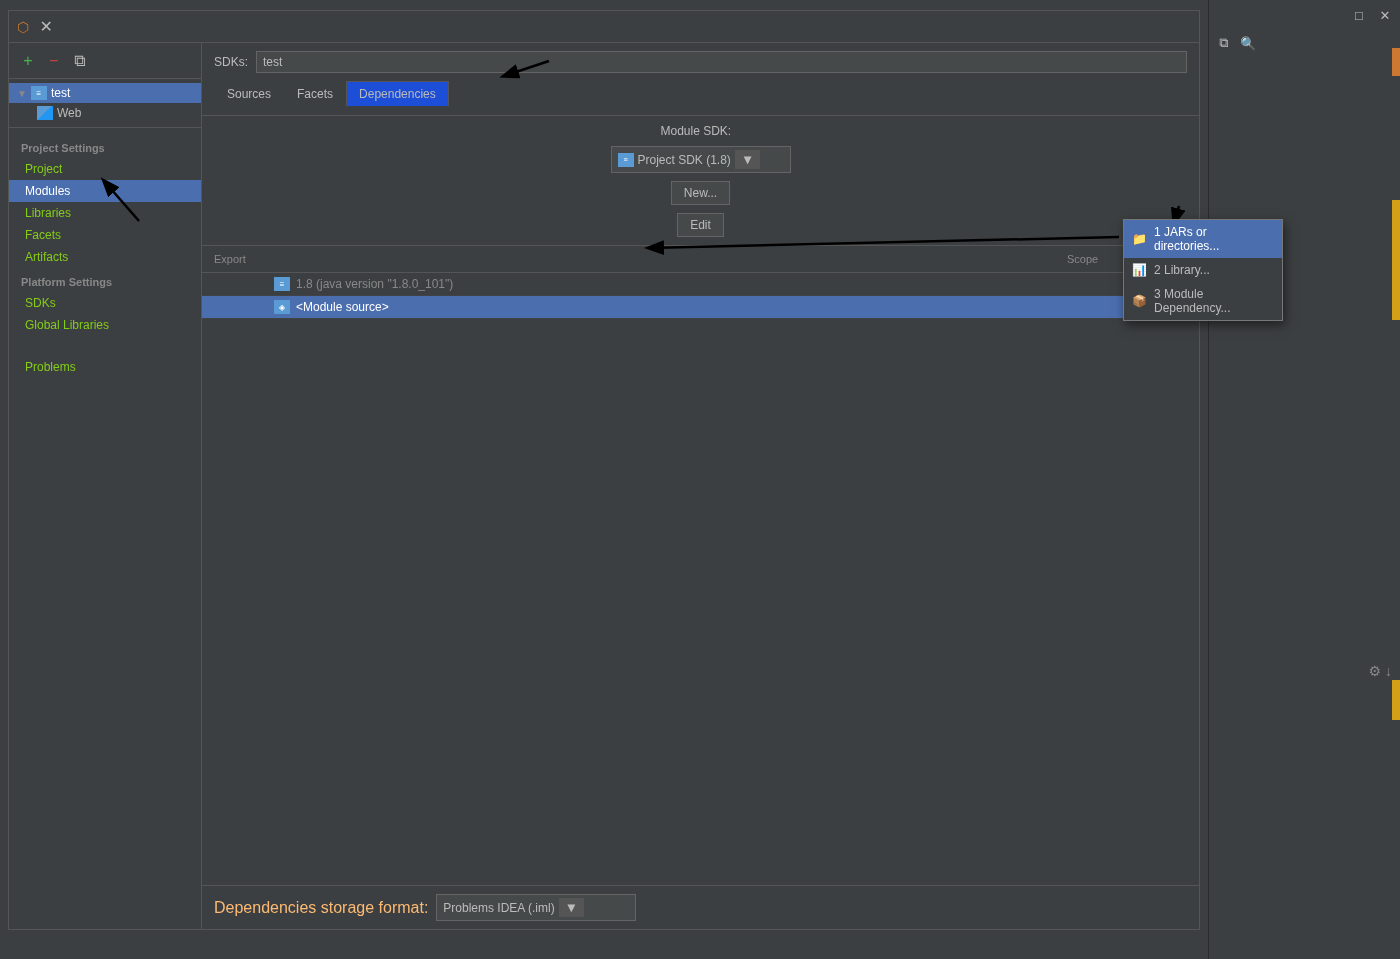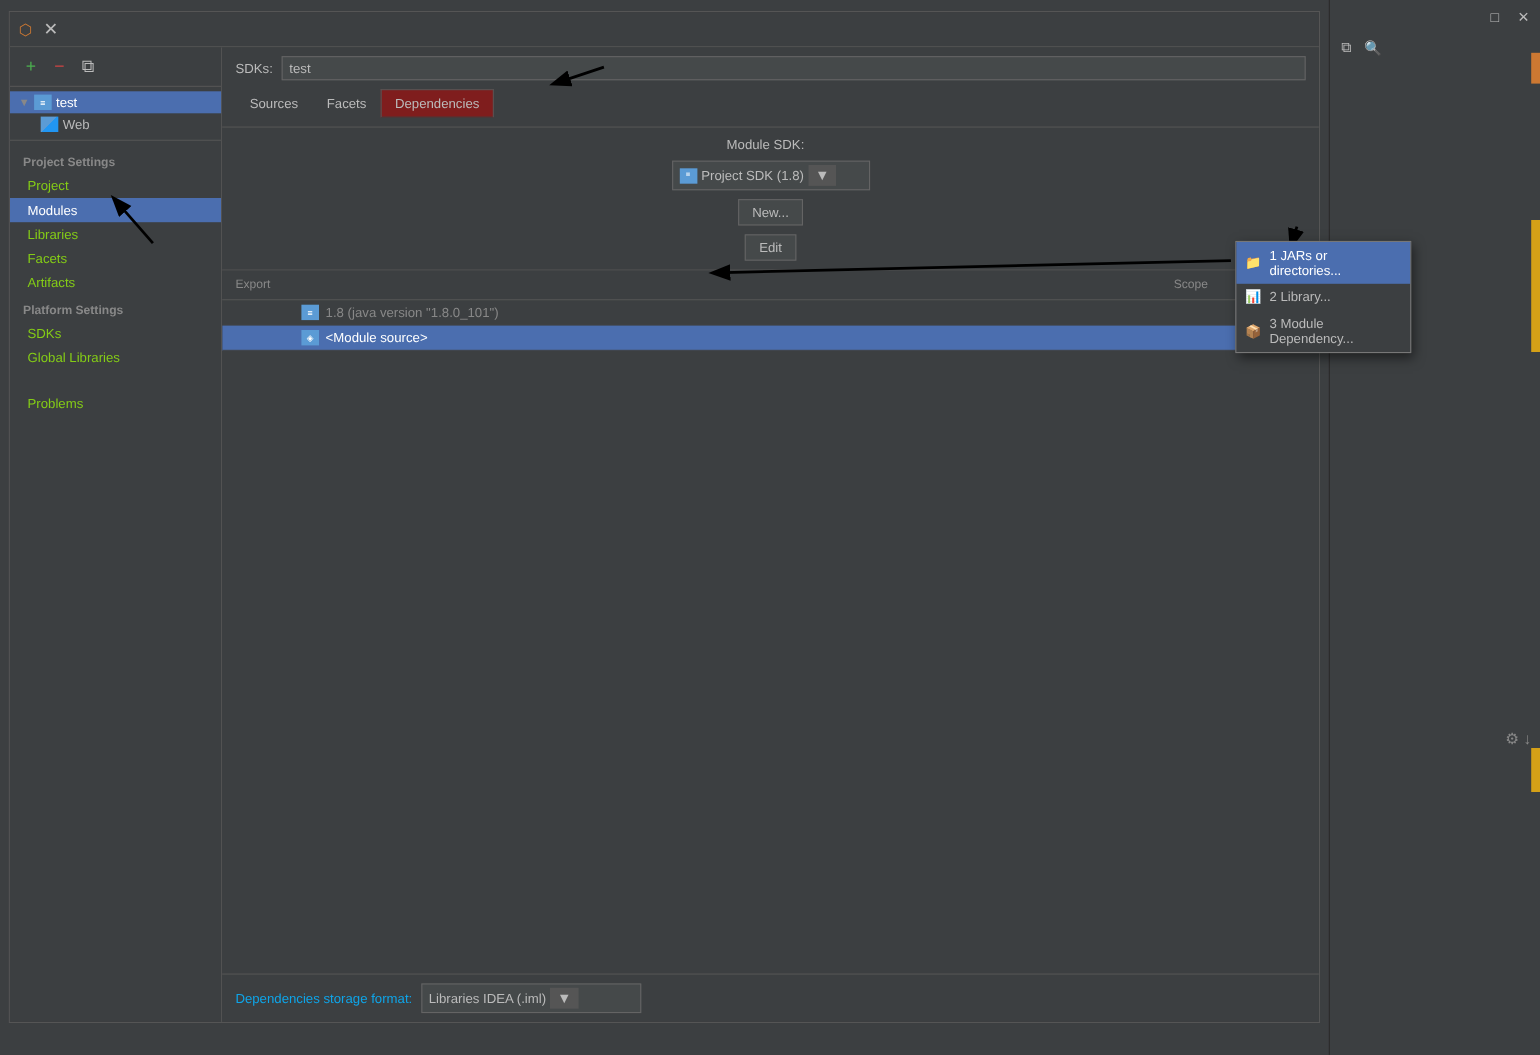--- a/index.html
+++ b/index.html
@@ -296,21 +296,21 @@
     .tab {
       padding: 5px 12px;
       border: 1px solid transparent;
       cursor: pointer;
       font-size: 12px;
       color: #bbbbbb;
       background: transparent;
     }
 
     .tab.active {
-      background: #7f1d1d;
+      background: #1d4ed8;
       border: 1px solid #555;
       border-bottom: 1px solid #3c3f41;
       color: #bbbbbb;
     }
 
     .content-body {
       flex: 1;
       padding: 0;
       display: flex;
       flex-direction: column;
@@ -461,22 +461,22 @@
     .content-footer {
       padding: 8px 12px;
       border-top: 1px solid #555;
       display: flex;
       align-items: center;
       gap: 8px;
       flex-shrink: 0;
     }
 
     .footer-label {
-      color: #0ea5e9;
-      font-size: 12px;
+      color: #fdba74;
+      font-size: 16px;
     }
 
     .footer-select {
       background: #45494a;
       border: 1px solid #646464;
       color: #bbbbbb;
       padding: 3px 6px;
       font-size: 12px;
       min-width: 200px;
       display: flex;
@@ -705,21 +705,21 @@
           <div class="right-side-controls">
             <button class="side-ctrl-btn">▲</button>
             <button class="side-ctrl-btn">▼</button>
             <button class="side-ctrl-btn">✏</button>
           </div>
         </div>
 
         <div class="content-footer">
           <span class="footer-label">Dependencies storage format:</span>
           <div class="footer-select">
-            <span>Libraries IDEA (.iml)</span>
+            <span>Problems IDEA (.iml)</span>
             <button class="sdk-dropdown-btn">▼</button>
           </div>
         </div>
       </div>
     </div>
 
     <div class="dropdown-popup">
       <div class="dropdown-item highlighted">
         <span class="item-icon">📁</span>
         <span>1  JARs or directories...</span>

